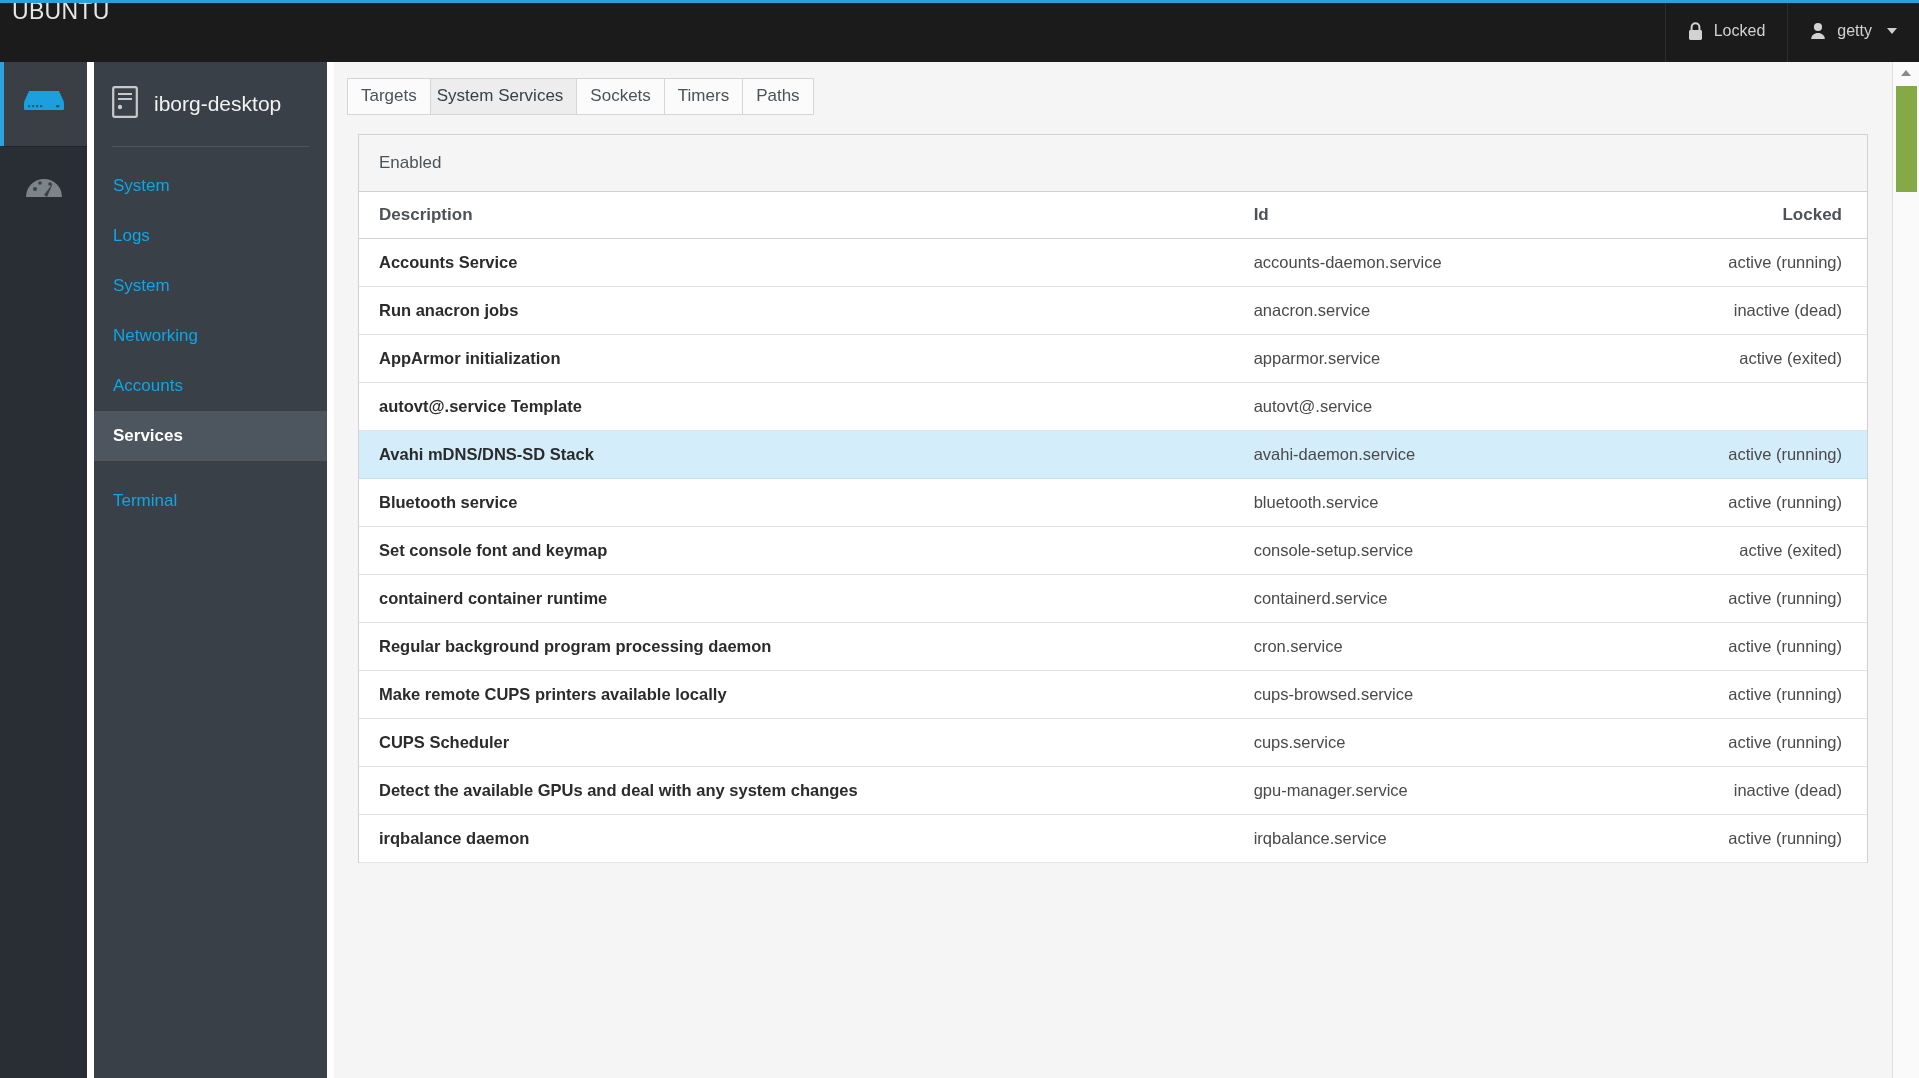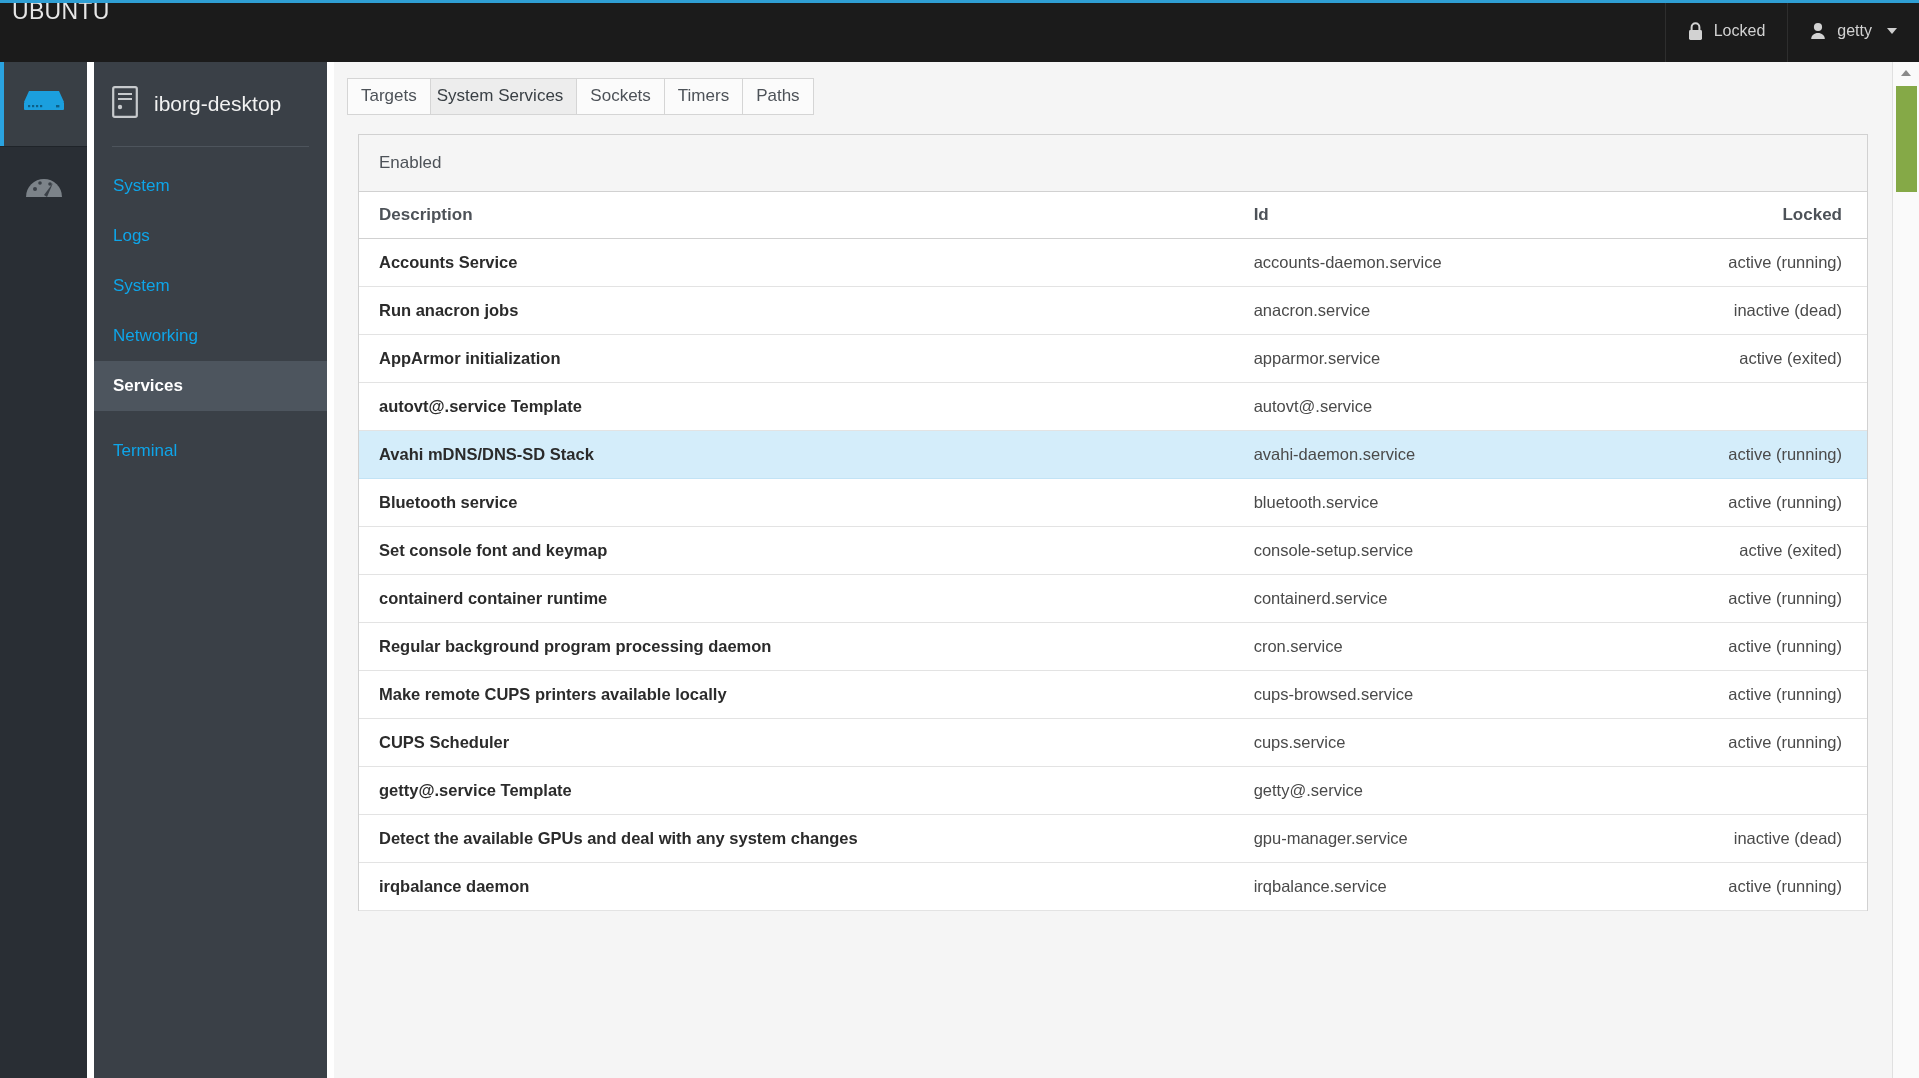--- a/index.html
+++ b/index.html
@@ -239,20 +239,23 @@
           <span>System</span>
         </div>
         <div class="sb-item">
           <span>Logs</span>
         </div>
         <div class="sb-item">
           <span>System</span>
         </div>
         <div class="sb-item">
           <span>Networking</span>
+        </div>
+        <div class="sb-item">
+          <span>Accounts</span>
         </div>
         <div class="sb-item active">
           <span>Services</span>
         </div>
         <div class="sb-gap"></div>
         <div class="sb-item">
           <span>Terminal</span>
         </div>
       </div>
     </div>
@@ -330,25 +333,20 @@
                   <td class="desc">Make remote CUPS printers available locally</td>
                   <td class="id">cups-browsed.service</td>
                   <td class="state">active (running)</td>
                 </tr>
                 <tr>
                   <td class="desc">CUPS Scheduler</td>
                   <td class="id">cups.service</td>
                   <td class="state">active (running)</td>
                 </tr>
                 <tr>
-                  <td class="desc">getty@.service Template</td>
-                  <td class="id">getty@.service</td>
-                  <td class="state"></td>
-                </tr>
-                <tr>
                   <td class="desc">Detect the available GPUs and deal with any system changes</td>
                   <td class="id">gpu-manager.service</td>
                   <td class="state">inactive (dead)</td>
                 </tr>
                 <tr>
                   <td class="desc">irqbalance daemon</td>
                   <td class="id">irqbalance.service</td>
                   <td class="state">active (running)</td>
                 </tr>
               </tbody>

